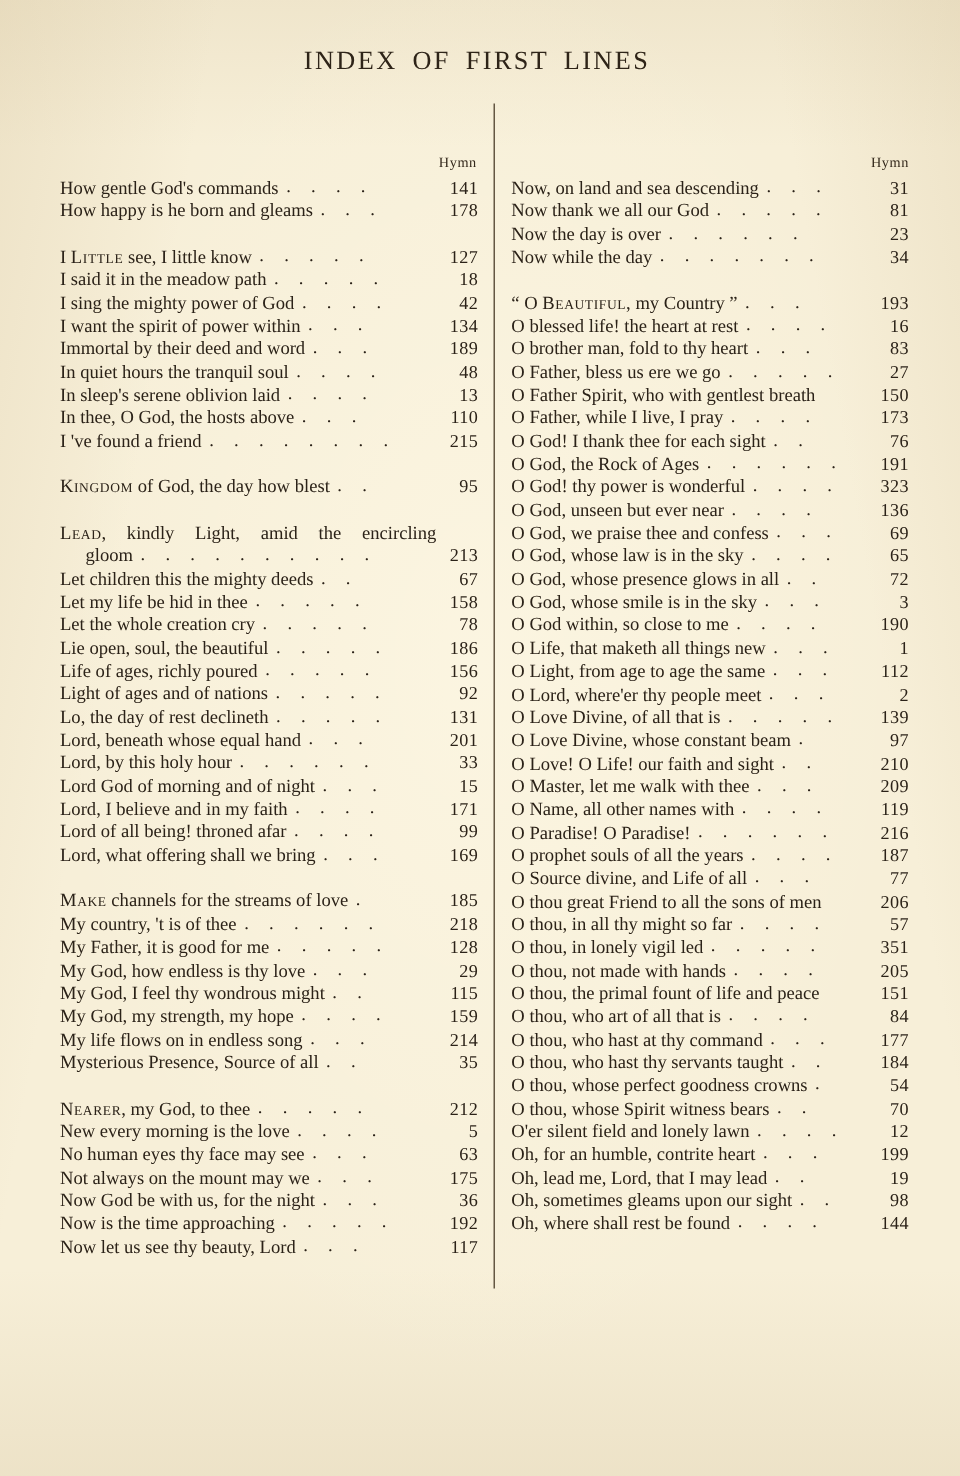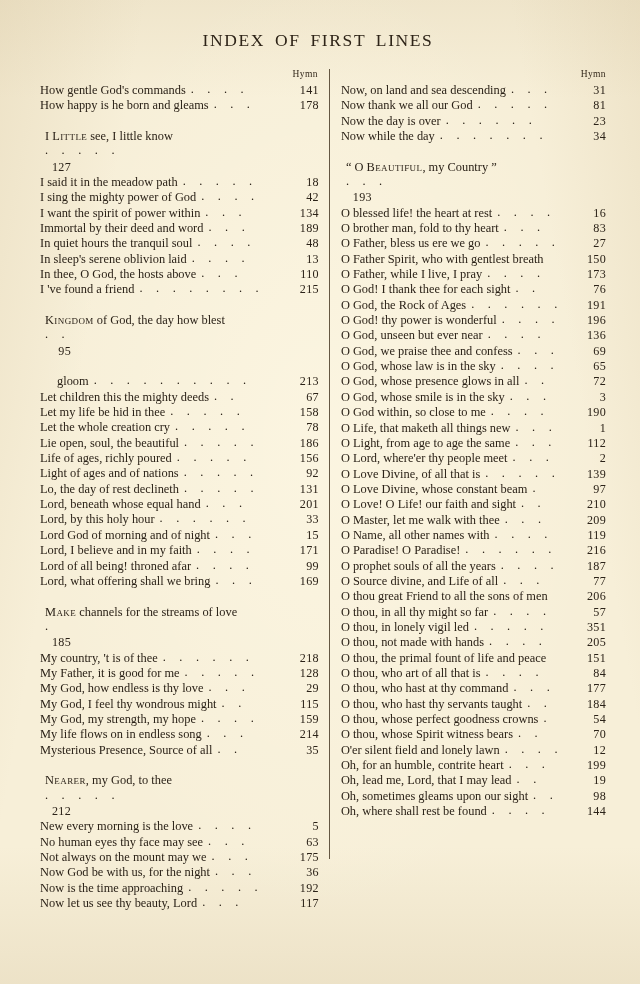--- a/index.html
+++ b/index.html
@@ -46,20 +46,21 @@
   .columns {
     position: absolute;
     top: 68px;
     left: 40px;
     width: 566px;
     display: flex;
     align-items: flex-start;
   }
   .col {
     position: relative;
+    margin-top: 35px;
   }
   .col-left  { width: 284px; padding-right: 10px; }
   .col-rule {
     width: 0;
     border-left: 1.3px solid #4a3c28;
     align-self: stretch;
     margin: 1px 0 0 0;
     height: 790px;
     opacity: 0.85;
   }
@@ -84,21 +85,20 @@
   }
   li.entry {
     display: flex;
     align-items: baseline;
     font-size: 12.4px;
     line-height: 15.35px;
     white-space: nowrap;
   }
   li.entry.gap {
     margin-top: 15.3px;
-    flex-direction: column;
   }
   li.entry .title {
     flex: 0 0 auto;
   }
   li.entry .leaders {
     flex: 1 1 auto;
     overflow: hidden;
     margin: 0 3px 0 5px;
     position: relative;
     top: -1px;
@@ -203,20 +203,21 @@
             <span class="title">I 've found a friend</span>
             <span class="leaders">. . . . . . . .</span>
             <span class="num">215</span>
           </li>
           <li class="entry gap">
             <span class="title"><span class="sc">Kingdom</span> of God, the day how blest</span>
             <span class="leaders">. .</span>
             <span class="num">95</span>
           </li>
           <li class="entry gap wrap">
+            <span class="wrap-line1"><span class="title"><span class="sc">Lead</span>, kindly Light, amid the encircling</span></span>
             <span class="wrap-line2">
               <span class="title">gloom</span>
               <span class="leaders">. . . . . . . . . .</span>
               <span class="num">213</span>
             </span>
           </li>
           <li class="entry">
             <span class="title">Let children this the mighty deeds</span>
             <span class="leaders">. .</span>
             <span class="num">67</span>
@@ -420,21 +421,21 @@
             <span class="num">76</span>
           </li>
           <li class="entry">
             <span class="title">O God, the Rock of Ages</span>
             <span class="leaders">. . . . . .</span>
             <span class="num">191</span>
           </li>
           <li class="entry">
             <span class="title">O God! thy power is wonderful</span>
             <span class="leaders">. . . .</span>
-            <span class="num">196</span>
+            <span class="num">323</span>
           </li>
           <li class="entry">
             <span class="title">O God, unseen but ever near</span>
             <span class="leaders">. . . .</span>
             <span class="num">136</span>
           </li>
           <li class="entry">
             <span class="title">O God, we praise thee and confess</span>
             <span class="leaders">. . .</span>
             <span class="num">69</span>

